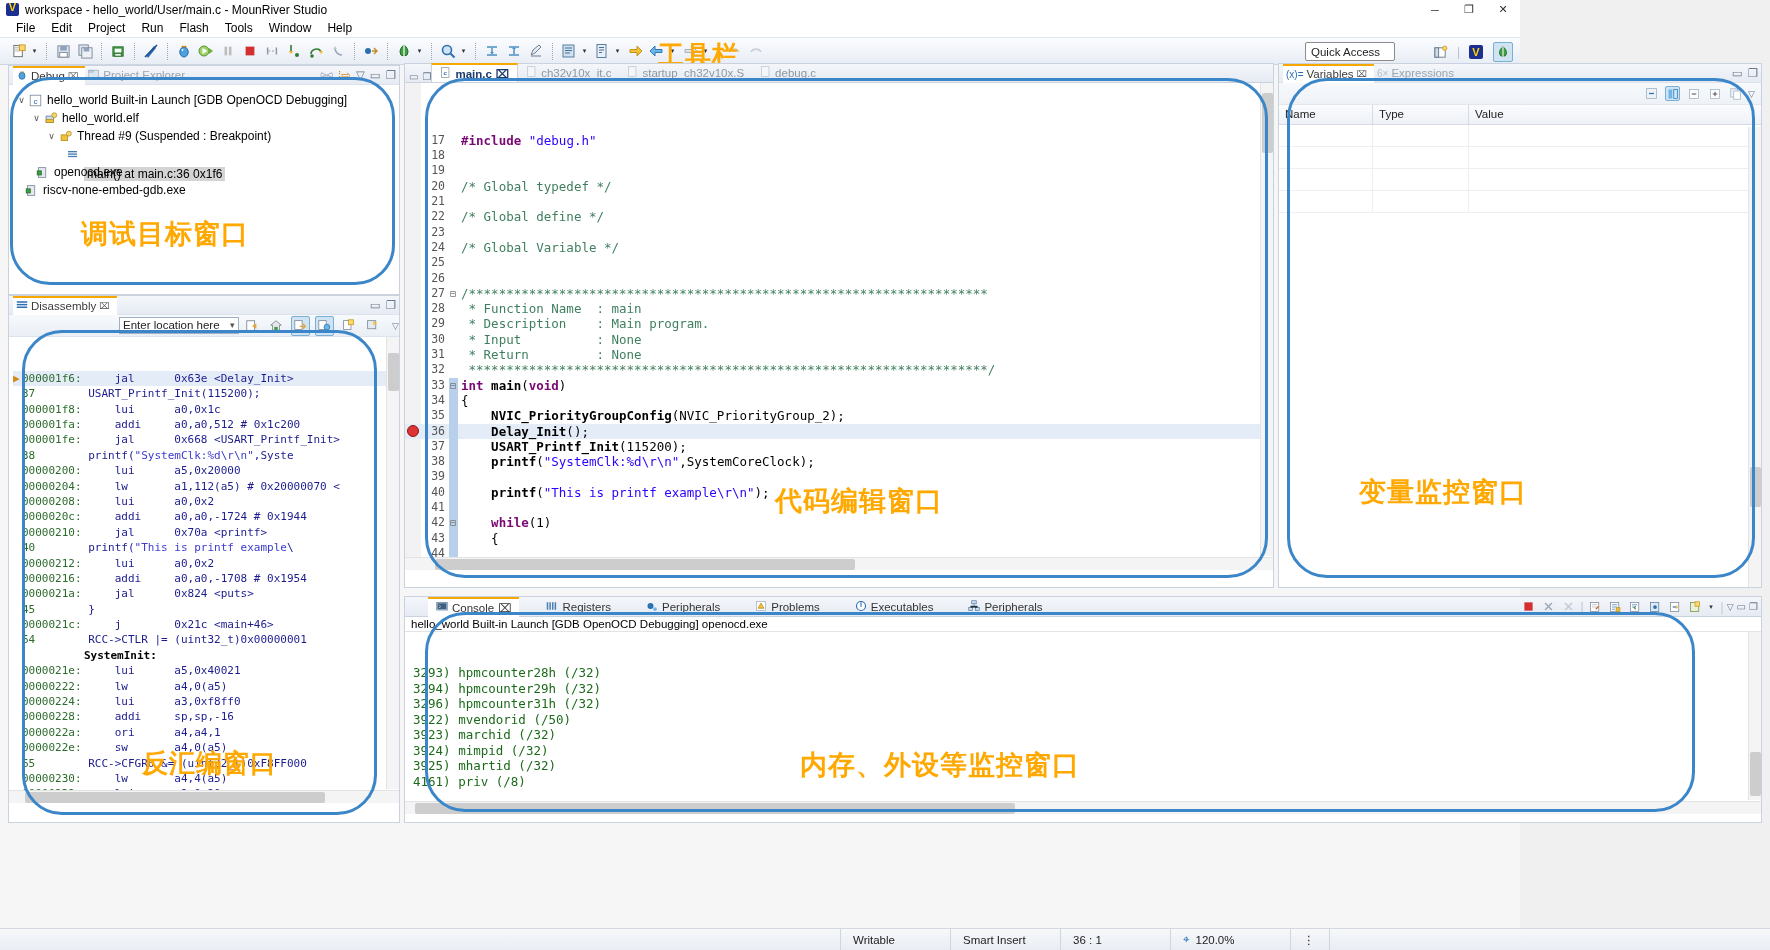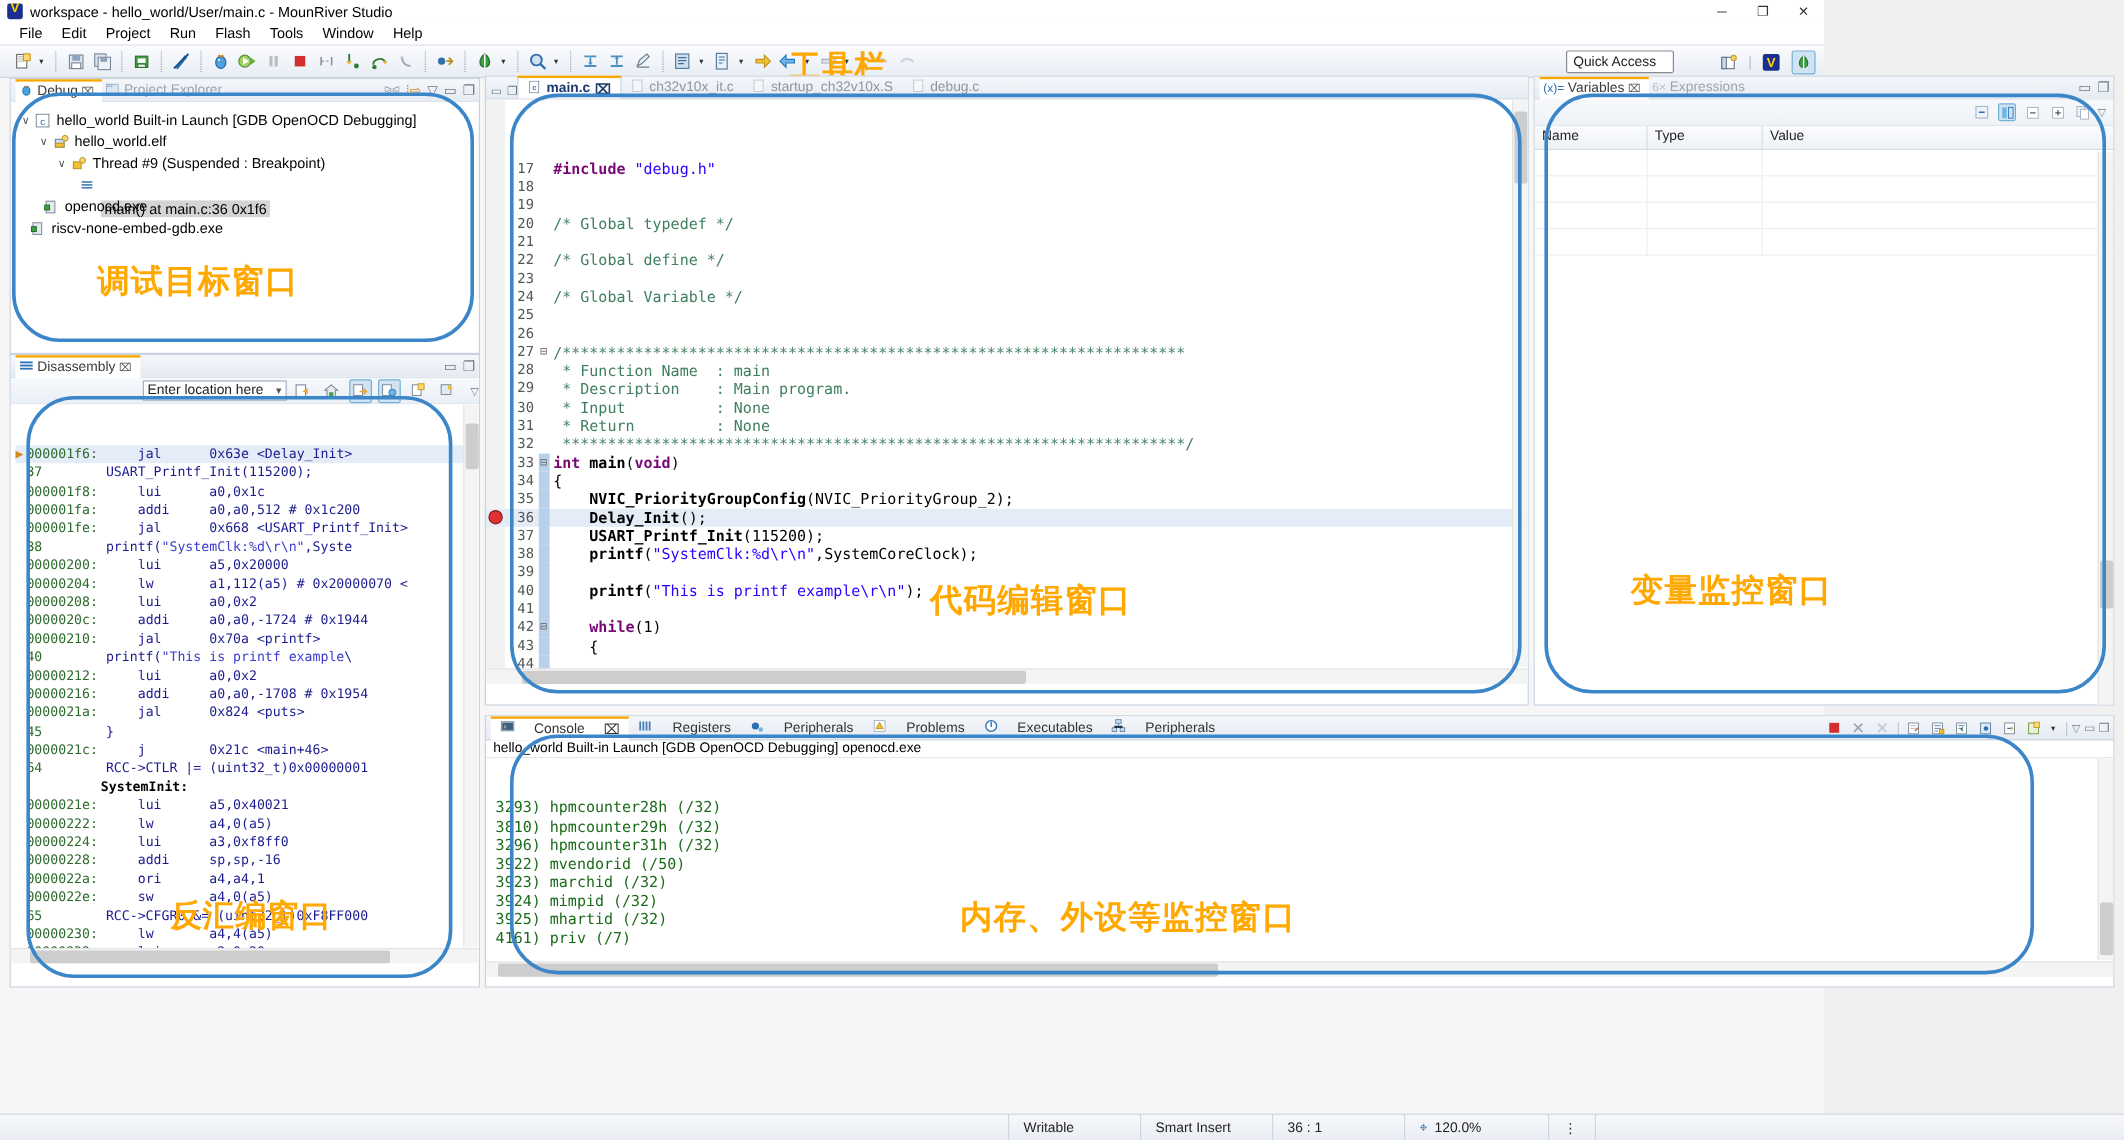--- a/index.html
+++ b/index.html
@@ -136,22 +136,22 @@
   .varhdr { display: flex; height: 20px; background: linear-gradient(#fbfcfe,#eef1f6);
     border-bottom: 1px solid #d6dce5; font-size: 11.5px; color: #222; align-items: center; }
   .varhdr div { border-right: 1px solid #d6dce5; height: 20px; line-height: 19px; padding-left: 6px; }
   .varrow { display: flex; height: 22px; border-bottom: 1px solid #eceff3; }
   .varrow div { border-right: 1px solid #eceff3; height: 22px; }
 
   
   .ctabs { height: 20px; display: flex; align-items: center;
     background: linear-gradient(#f4f6fa,#e6ebf3); border-bottom: 1px solid #c9d2de;
     position: relative; padding-left: 4px;}
-  .ctab { display: flex; align-items: center; gap: 16px; padding: 0 8px; height: 20px;
-    font-size: 11.5px; color: #333; }
+  .ctab { display: flex; align-items: center; gap: 4px; padding: 0 8px; height: 20px;
+    font-size: 11.5px; color: #333; margin-left: 19px; }
   .ctab.active { background:#fff; border-top: 2px solid #f7a800; }
   .ctools { position: absolute; right: 3px; top: 2px; display: flex; gap: 3px; align-items: center;}
   .cline { font-size: 11.5px; color: #000; padding: 1px 0 1px 6px;
     border-bottom: 1px solid #e3e3e3; background: #fff; }
   .cbody { font-family: "DejaVu Sans Mono", monospace; font-size: 12.5px;
     line-height: 15.5px; color: #1b6b1b; white-space: pre; padding-left: 8px; background: #fff;}
 
   
   .statusbar {
     position: absolute; left: 0; bottom: 0; width: 1770px; height: 22px;
@@ -834,21 +834,21 @@
         <span class="tb-arrow">▾</span>
         <span style="color:#c0c8d2;">|</span>
         <span style="color:#6b7a8c;font-size:9px;">▽</span>
         <span style="color:#6b7a8c;font-size:10px;">▭</span>
         <span style="color:#6b7a8c;font-size:10px;">❐</span>
       </div>
     </div>
 
     <div class="cline">hello_world Built-in Launch [GDB OpenOCD Debugging] openocd.exe</div>
     <div class="cbody" style="height:182px;position:relative;padding-top:2px;">
-      <div id="console-lines"><div>3293) hpmcounter28h (/32)</div><div>3810) hpmcounter29h (/32)</div><div>3296) hpmcounter31h (/32)</div><div>3922) mvendorid (/50)</div><div>3923) marchid (/32)</div><div>3924) mimpid (/32)</div><div>3925) mhartid (/32)</div><div>4161) priv (/7)</div></div>
+      <div id="console-lines"><div>3293) hpmcounter28h (/32)</div><div>3294) hpmcounter29h (/32)</div><div>3296) hpmcounter31h (/32)</div><div>3922) mvendorid (/50)</div><div>3923) marchid (/32)</div><div>3924) mimpid (/32)</div><div>3925) mhartid (/32)</div><div>4161) priv (/8)</div></div>
       <div class="scrollv" style="top:0;height:168px;">
         <div class="thumb" style="top:120px;height:44px;"></div>
       </div>
       <div class="scrollh" style="width:100%;">
         <div class="thumb" style="left:10px;width:600px;"></div>
       </div>
       <div class="annot" style="left:395px; top:125px; font-size:27px;">内存、外设等监控窗口</div>
     </div>
   </div>
   <div class="roundbox" style="left:425px; top:612px; width:1270px; height:200px;"></div>

